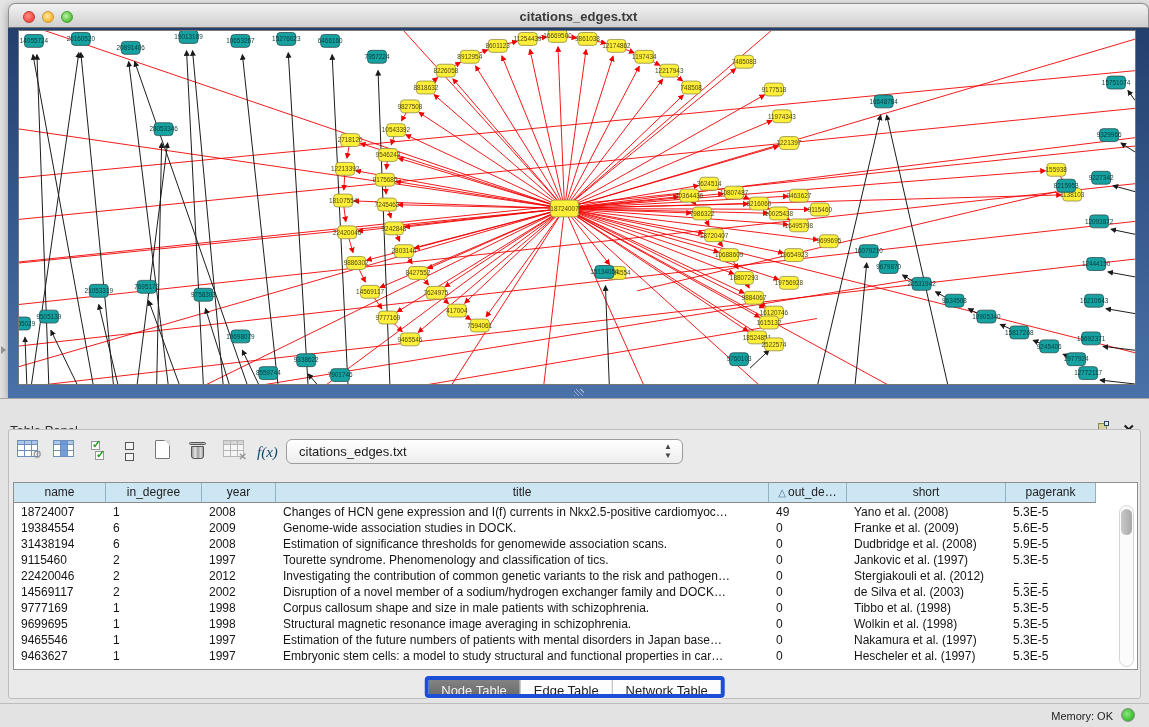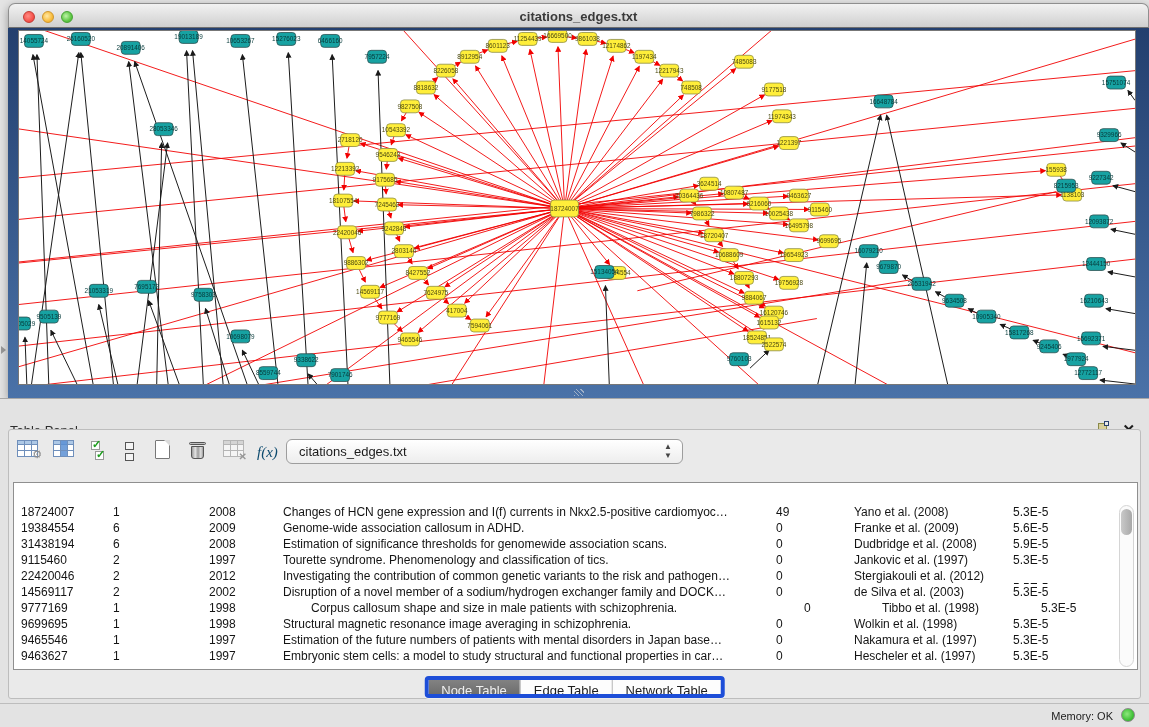--- a/index.html
+++ b/index.html
@@ -717,35 +717,44 @@
       <div class="tbtn" style="left:248px;top:13px">
         <span class="fx">f(x)</span>
       </div>
       <div class="combo">
         <span class="val">citations_edges.txt</span>
         <span class="arrows">▲<br>▼</span>
       </div>
     </div>
 
     <div class="tbl-wrap">
+      <div class="tbl-header" id="tblHeader">
+          <div class="th" style="width: 92px;">name</div>
+          <div class="th" style="width: 96px;">in_degree</div>
+          <div class="th" style="width: 74px;">year</div>
+          <div class="th" style="width: 493px;">title</div>
+          <div class="th" style="width: 78px;"><span class="sort">△</span>out_de…</div>
+          <div class="th" style="width: 159px;">short</div>
+          <div class="th" style="width: 90px;">pagerank</div>
+        </div>
       <div class="tbl-rows" id="tblRows">
           <div class="tr">
             <div class="td" style="width: 92px;">18724007</div>
             <div class="td" style="width: 96px;">1</div>
             <div class="td" style="width: 74px;">2008</div>
             <div class="td" style="width: 493px;">Changes of HCN gene expression and I(f) currents in Nkx2.5-positive cardiomyoc…</div>
             <div class="td" style="width: 78px;">49</div>
             <div class="td" style="width: 159px;">Yano et al. (2008)</div>
             <div class="td" style="width: 90px;">5.3E-5</div>
           </div>
           <div class="tr">
             <div class="td" style="width: 92px;">19384554</div>
             <div class="td" style="width: 96px;">6</div>
             <div class="td" style="width: 74px;">2009</div>
-            <div class="td" style="width: 493px;">Genome-wide association callosum in ADHD.</div>
+            <div class="td" style="width: 493px;">Genome-wide association studies in DOCK.</div>
             <div class="td" style="width: 78px;">0</div>
             <div class="td" style="width: 159px;">Franke et al. (2009)</div>
             <div class="td" style="width: 90px;">5.6E-5</div>
           </div>
           <div class="tr">
             <div class="td" style="width: 92px;">31438194</div>
             <div class="td" style="width: 96px;">6</div>
             <div class="td" style="width: 74px;">2008</div>
             <div class="td" style="width: 493px;">Estimation of significance thresholds for genomewide association scans.</div>
             <div class="td" style="width: 78px;">0</div>
@@ -776,21 +785,21 @@
             <div class="td" style="width: 74px;">2002</div>
             <div class="td" style="width: 493px;">Disruption of a novel member of a sodium/hydrogen exchanger family and DOCK…</div>
             <div class="td" style="width: 78px;">0</div>
             <div class="td" style="width: 159px;">de Silva et al. (2003)</div>
             <div class="td" style="width: 90px;">5.3E-5</div>
           </div>
           <div class="tr">
             <div class="td" style="width: 92px;">9777169</div>
             <div class="td" style="width: 96px;">1</div>
             <div class="td" style="width: 74px;">1998</div>
-            <div class="td" style="width: 493px; margin-left: 28px;">Corpus callosum shape and size in male patients with schizophrenia.</div>
+            <div class="td" style="width: 493px;">Corpus callosum shape and size in male patients with schizophrenia.</div>
             <div class="td" style="width: 78px;">0</div>
             <div class="td" style="width: 159px;">Tibbo et al. (1998)</div>
             <div class="td" style="width: 90px;">5.3E-5</div>
           </div>
           <div class="tr">
             <div class="td" style="width: 92px;">9699695</div>
             <div class="td" style="width: 96px;">1</div>
             <div class="td" style="width: 74px;">1998</div>
             <div class="td" style="width: 493px;">Structural magnetic resonance image averaging in schizophrenia.</div>
             <div class="td" style="width: 78px;">0</div>

